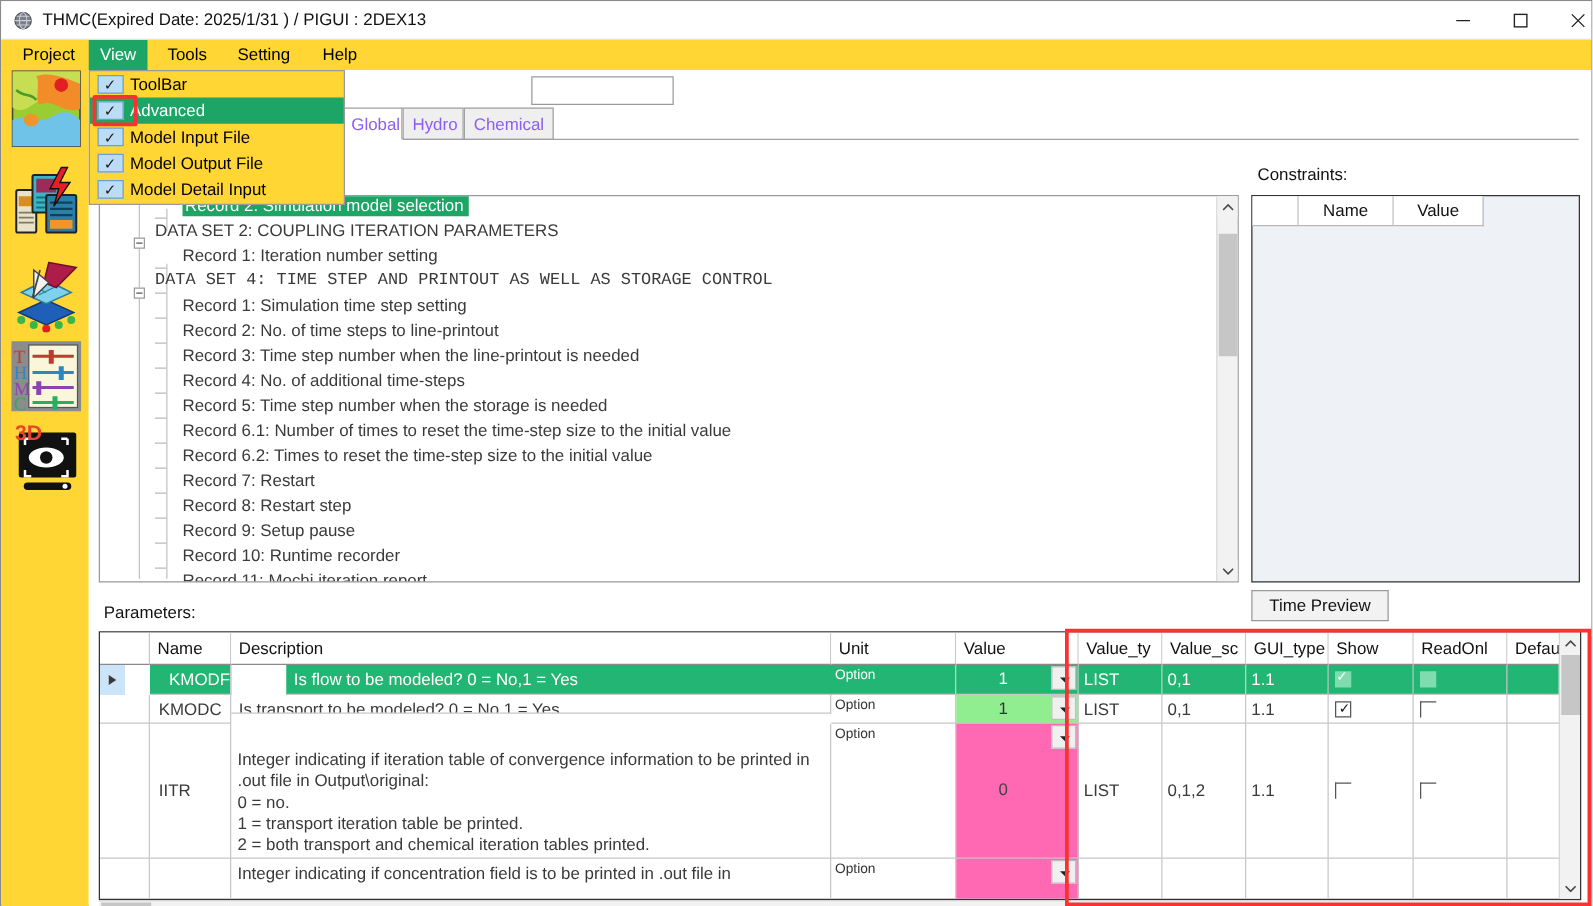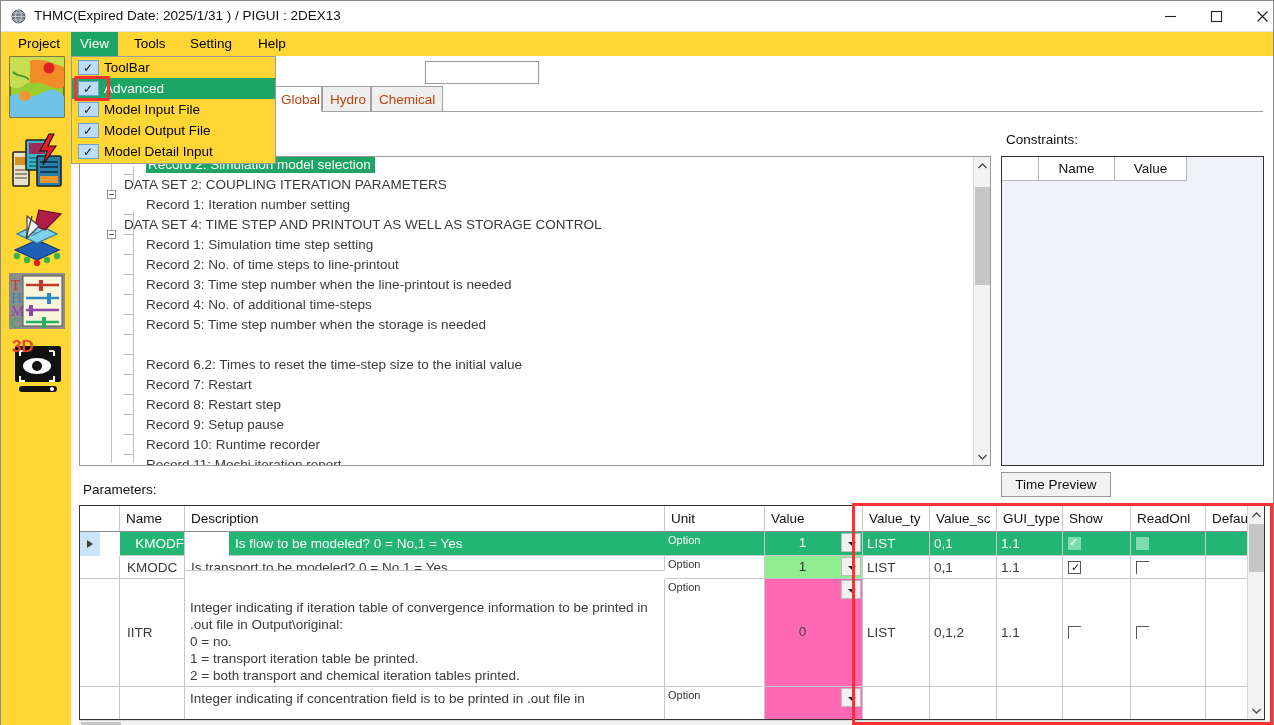--- a/index.html
+++ b/index.html
@@ -43,21 +43,21 @@
 
   
   .main{position:absolute;left:70px;top:55px;width:1202px;height:669px;background:#fff;}
 
   
   .status-label{position:absolute;left:296px;top:64px;font-size:13.5px;color:#111;margin-top:40px;}
   .status-box{position:absolute;left:424px;top:60px;width:114px;height:23px;border:1px solid #9a9a9a;background:#fff;box-sizing:border-box;}
 
   
   .tabstrip{position:absolute;left:272px;top:85px;width:990px;height:27px;}
-  .tab{position:absolute;top:0;height:26px;line-height:26px;padding:0 7px;font-size:13.5px;color:#c2410c;
+  .tab{position:absolute;top:0;height:26px;line-height:26px;padding:0 7px;font-size:13.5px;color:#8b5cf6;
        border:1px solid #a0a0a0;box-sizing:border-box;background:#efefef;white-space:nowrap;}
   .tab.sel{background:#fff;border-bottom-color:#fff;z-index:3;}
   #tab-global{left:0px;width:49px;}
   #tab-hydro{left:49px;width:49px;}
   #tab-chemical{left:98px;width:72px;}
   .tab-underline{position:absolute;left:272px;top:110px;width:990px;height:1px;background:#a0a0a0;}
 
   
   .content-pane{position:absolute;left:272px;top:111px;width:990px;height:100px;background:#fff;}
 
@@ -295,37 +295,40 @@
 
       <div class="tnode level2" style="top:-2px;">
         <span class="hl">Record 2: Simulation model selection</span>
       </div>
       <div class="tnode level1" style="top:18px;">
         <span>DATA SET 2: COUPLING ITERATION PARAMETERS</span>
       </div>
       <div class="tnode level2" style="top:38px;">
         <span>Record 1: Iteration number setting</span>
       </div>
-      <div class="tnode level1" style="top:58px;">
+      <div class="tnode level1" style="top:58px;font-family:Liberation Mono, monospace;">
         <span>DATA SET 4: TIME STEP AND PRINTOUT AS WELL AS STORAGE CONTROL</span>
       </div>
       <div class="tnode level2" style="top:78px;">
         <span>Record 1: Simulation time step setting</span>
       </div>
       <div class="tnode level2" style="top:98px;">
         <span>Record 2: No. of time steps to line-printout</span>
       </div>
       <div class="tnode level2" style="top:118px;">
         <span>Record 3: Time step number when the line-printout is needed</span>
       </div>
       <div class="tnode level2" style="top:138px;">
         <span>Record 4: No. of additional time-steps</span>
       </div>
       <div class="tnode level2" style="top:158px;">
         <span>Record 5: Time step number when the storage is needed</span>
+      </div>
+      <div class="tnode level2" style="top:178px;">
+        <span>Record 6.1: Number of times to reset the time-step size to the initial value</span>
       </div>
       <div class="tnode level2" style="top:198px;">
         <span>Record 6.2:  Times to reset the time-step size to the initial value</span>
       </div>
       <div class="tnode level2" style="top:218px;">
         <span>Record 7: Restart</span>
       </div>
       <div class="tnode level2" style="top:238px;">
         <span>Record 8: Restart step</span>
       </div>

